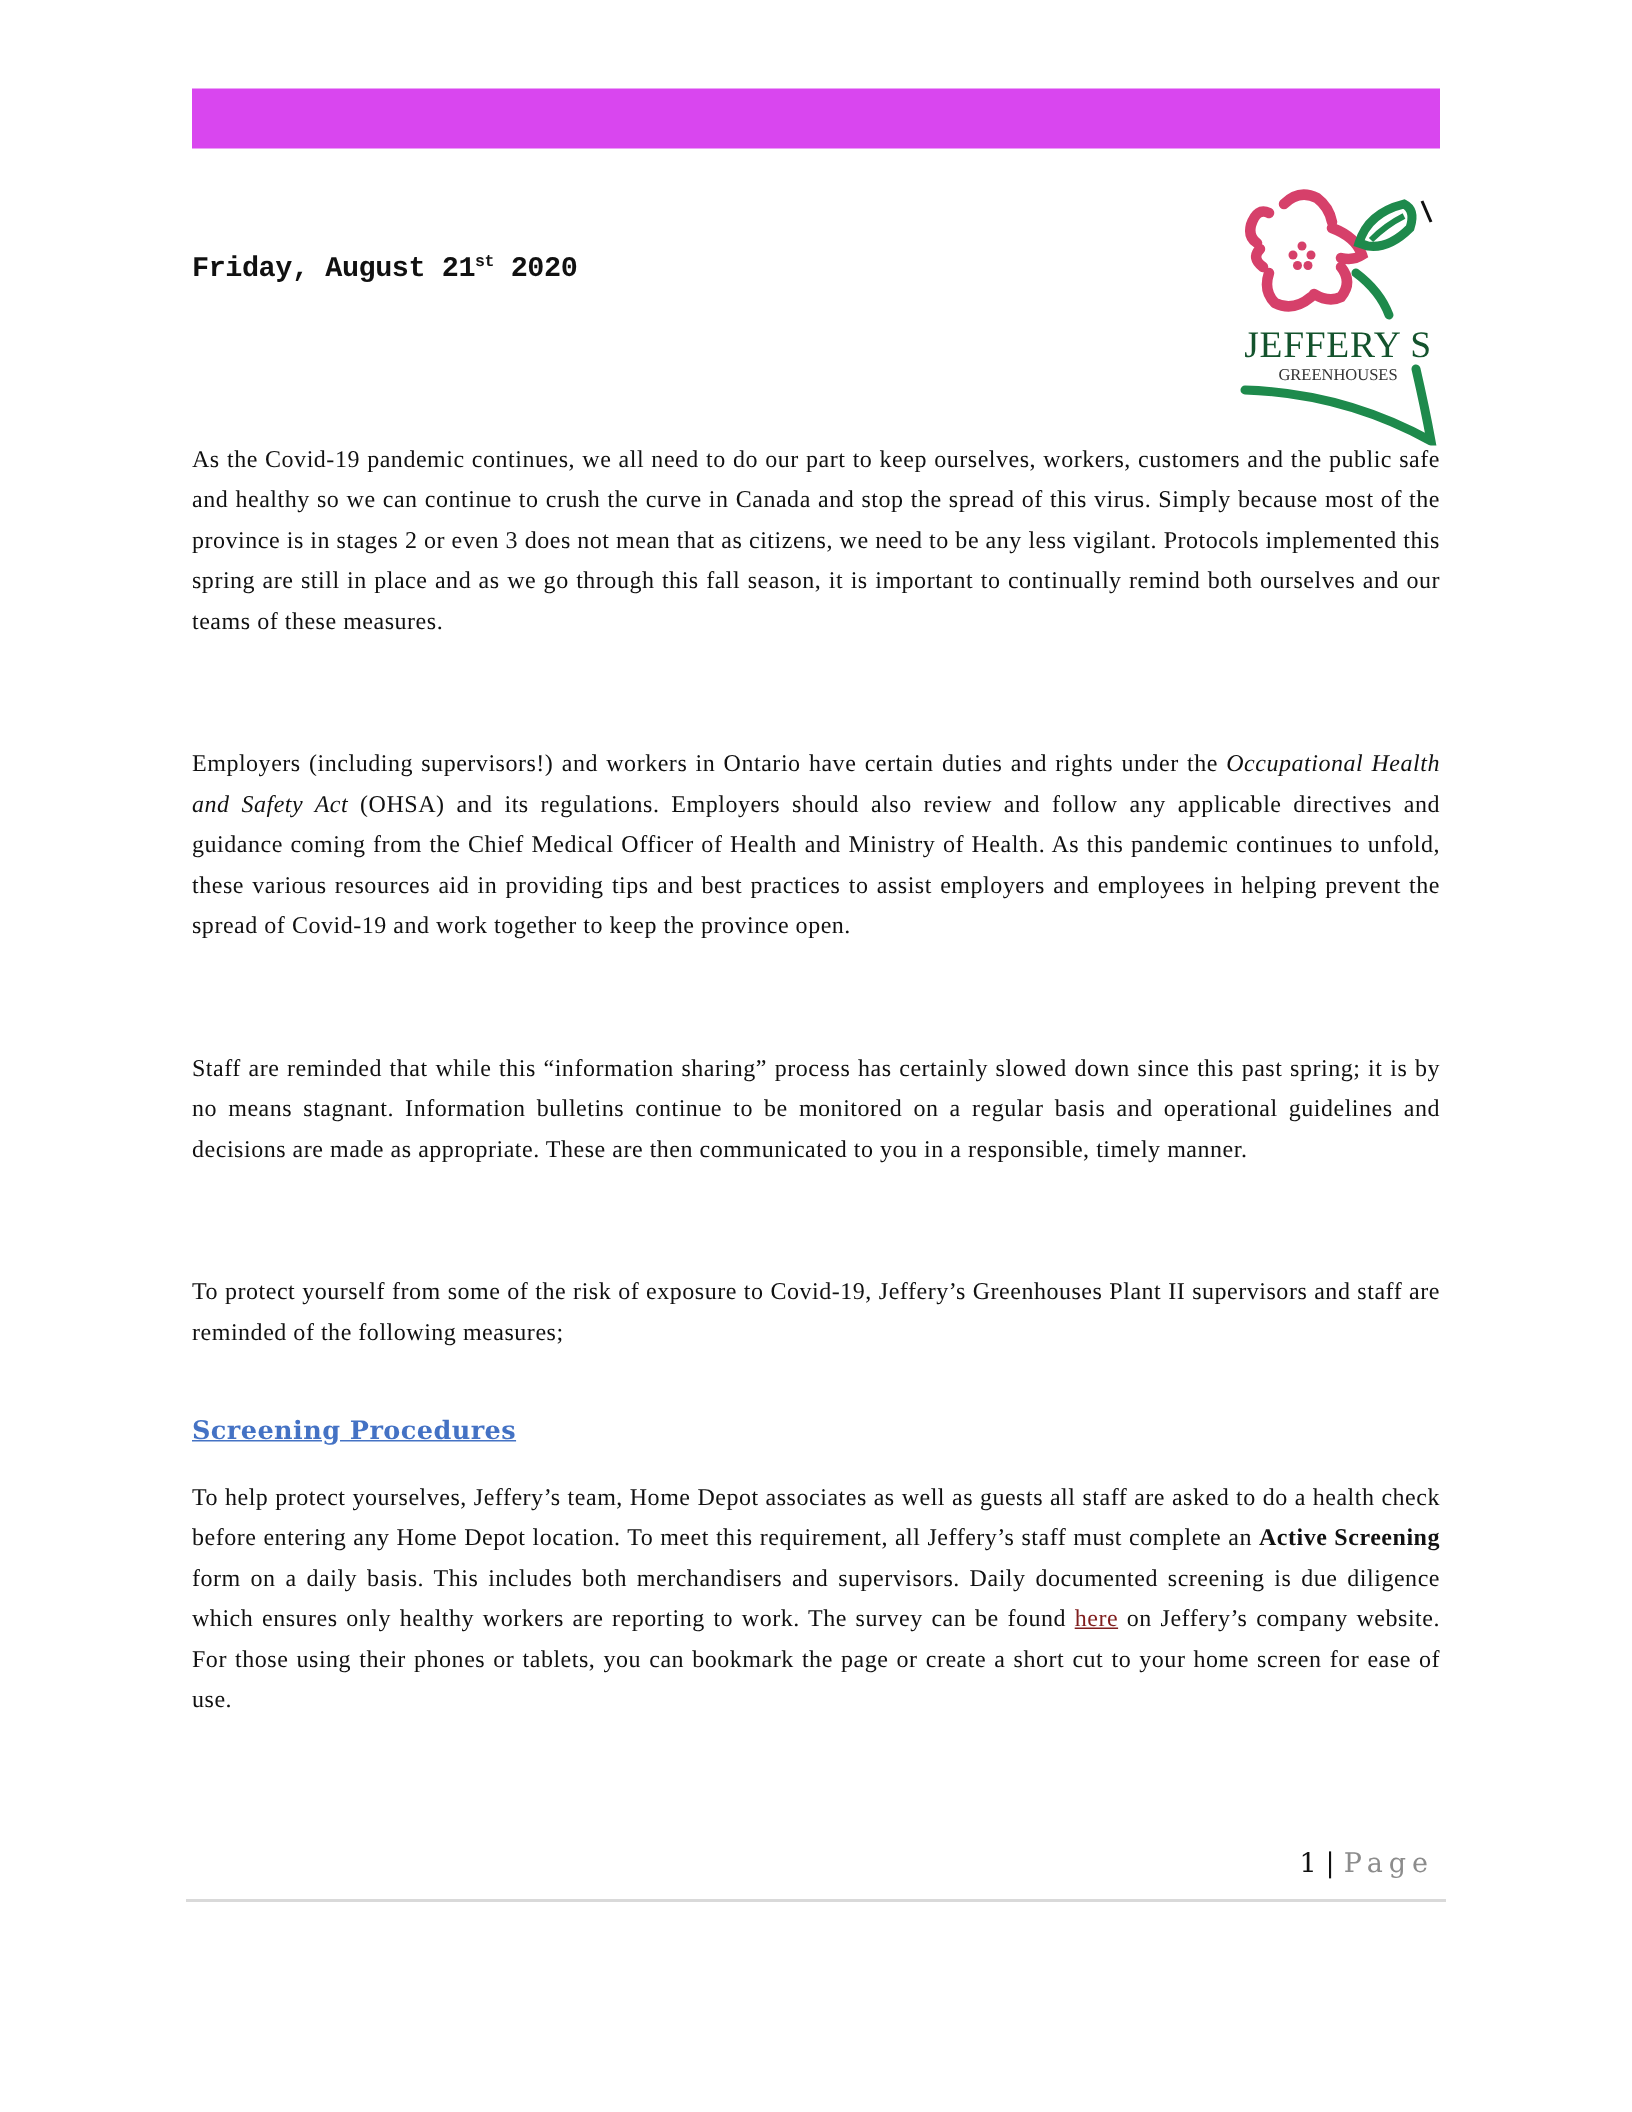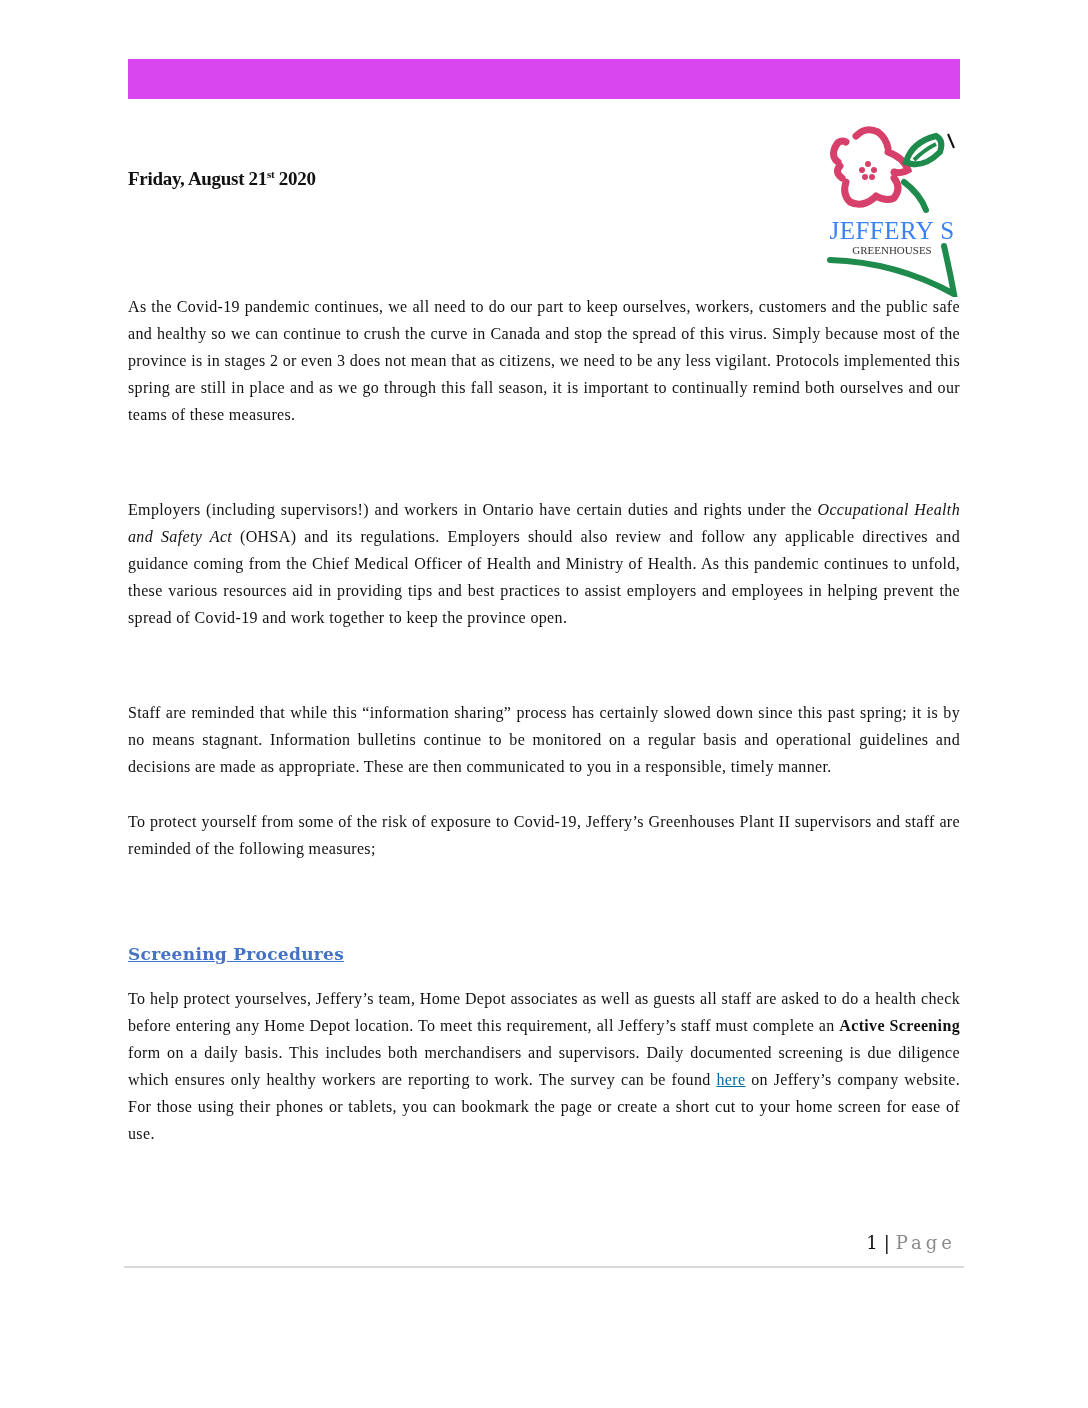--- a/index.html
+++ b/index.html
@@ -3,36 +3,36 @@
 <meta charset="utf-8">
 <style>
   html, body { margin: 0; padding: 0; background: #ffffff; }
   body { width: 1088px; height: 1408px; position: relative; overflow: hidden;
          font-family: "DejaVu Serif", "Liberation Serif", serif; color: #111; }
   .header-bar { position: absolute; left: 128px; top: 59px; width: 832px; height: 40px;
                 background: #d946ef; color: #fff; text-align: center;
                 font-family: "Liberation Serif", serif; font-size: 21px; line-height: 40px;
                 letter-spacing: 0.3px; white-space: pre; }
   .logo { position: absolute; left: 816px; top: 122px; width: 150px; height: 175px; }
-  .date { position: absolute; left: 128px; top: 168px; font-family: Liberation Serif, serif;
+  .date { position: absolute; left: 128px; top: 168px; font-family: Liberation Mono, monospace;
           font-weight: bold; font-size: 19px; letter-spacing: -0.3px; }
   .date sup { font-size: 11px; vertical-align: 7px; }
   .para { position: absolute; left: 128px; width: 832px; font-family: "Liberation Serif", serif;
           font-size: 16px; line-height: 27px; text-align: justify; letter-spacing: 0.35px; }
   .para i { font-style: italic; }
   .para b { font-weight: bold; }
   .p1 { top: 293px; }
   .p2 { top: 496px; }
   .p3 { top: 699px; }
-  .p4 { top: 808px; }
+  .p4 { top: 848px; }
   .section-heading { position: absolute; left: 128px; top: 944px; color: #4472c4;
                      font-family: "DejaVu Serif", serif; font-weight: bold; font-size: 17px;
                      text-decoration: underline; letter-spacing: 0.3px; }
   .p5 { top: 985px; }
-  .link { color: #0369a1; text-decoration: underline; margin-top: 20px; }
+  .link { color: #7f1d1d; text-decoration: underline; margin-top: 20px; }
   .footer-rule { position: absolute; left: 124px; top: 1266px; width: 840px; height: 2px; background: #d9d9d9; }
   .page-num { position: absolute; right: 132px; top: 1232px; font-family: "DejaVu Serif", serif; font-size: 18px; }
   .page-num .sep { margin: 0 6px; }
   .page-num .lbl { color: #8c8c8c; letter-spacing: 4px; }
 </style>
 </head>
 <body>
 
 <div class="header-bar">
   <span>COVID 2019 OPERATING PROCEDURES FOR  GARDEN CENTERS</span>
@@ -56,21 +56,21 @@
 
     <path d="M90 40 Q96 20 120 14 Q128 18 124 30 Q110 44 96 42 Z" fill="none" stroke="#1e8a4c" stroke-width="6"></path>
     <path d="M98 38 Q108 28 120 22" fill="none" stroke="#1e8a4c" stroke-width="4"></path>
 
     <path d="M88 60 Q104 72 110 88" fill="none" stroke="#1e8a4c" stroke-width="6" stroke-linecap="round"></path>
 
     <path d="M14 138 Q80 140 138 172 Q134 150 128 124" fill="none" stroke="#1e8a4c" stroke-width="6" stroke-linecap="round"></path>
 
     <line x1="132" y1="12" x2="138" y2="26" stroke="#111" stroke-width="2"></line>
   </svg>
-  <div style="position:absolute;left:6px;top:95px;width:140px;text-align:center;font-family:'Liberation Serif',serif;font-size:25px;color:#3b82f6;letter-spacing:0.5px;">JEFFERY S</div>
+  <div style="position:absolute;left:6px;top:95px;width:140px;text-align:center;font-family:'Liberation Serif',serif;font-size:25px;color:#14532d;letter-spacing:0.5px;">JEFFERY S</div>
   <div style="position:absolute;left:6px;top:122px;width:140px;text-align:center;font-family:'Liberation Serif',serif;font-size:11px;color:#333;">GREENHOUSES</div>
 </div>
 
 <div class="date">
   <span>Friday, August 21</span><sup>st</sup><span> 2020</span>
 </div>
 
 <p class="para p1" style="margin:0">As the Covid-19 pandemic continues, we all need to do our part to keep ourselves, workers, customers and the public safe and healthy so we can continue to crush the curve in Canada and stop the spread of this virus. Simply because most of the province is in stages 2 or even 3 does not mean that as citizens, we need to be any less vigilant. Protocols implemented this spring are still in place and as we go through this fall season, it is important to continually remind both ourselves and our teams of these measures.</p>
 
 <p class="para p2" style="margin:0"><span>Employers (including supervisors!) and workers in Ontario have certain duties and rights under the </span><i>Occupational Health and Safety Act</i><span> (OHSA) and its regulations.  Employers should also review and follow any applicable directives and guidance coming from the Chief Medical Officer of Health and Ministry of Health.  As this pandemic continues to unfold, these various resources aid in providing tips and best practices to assist employers and employees in helping prevent the spread of Covid-19 and work together to keep the province open.</span></p>

